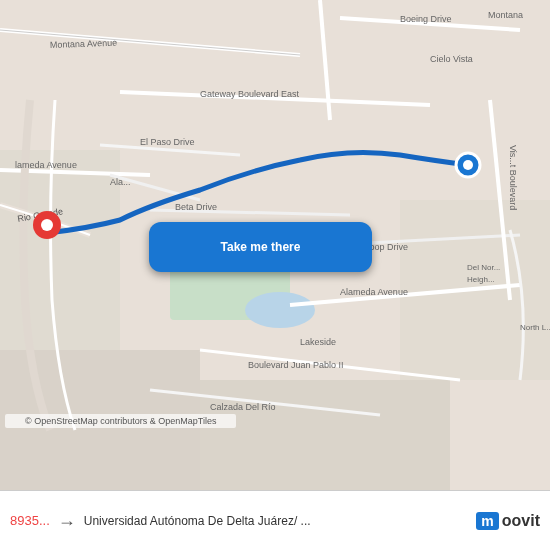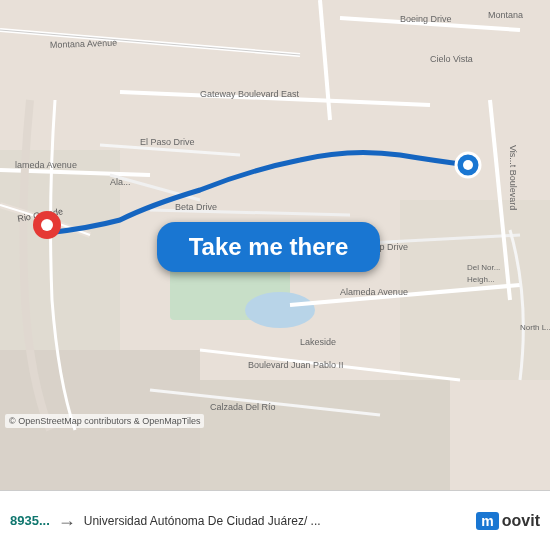--- a/index.html
+++ b/index.html
@@ -21,28 +21,28 @@
       position: absolute;
       top: 0; left: 0;
       width: 100%;
       height: 100%;
     }
 
     
     #take-me-there-btn {
       position: absolute;
       top: 222px;
-      left: 157px;
+      left: 149px;
       width: 223px;
       height: 50px;
       background: #1976D2;
       color: white;
       border: none;
-      border-radius: 18px;
-      font-size: 24px;
+      border-radius: 12px;
+      font-size: 12px;
       font-weight: bold;
       cursor: pointer;
       display: flex;
       align-items: center;
       justify-content: center;
       box-shadow: 0 3px 8px rgba(0,0,0,0.4);
       z-index: 20;
     }
 
     
@@ -80,22 +80,22 @@
       border-top: 1px solid #ccc;
       display: flex;
       align-items: center;
       padding: 0 10px;
       gap: 8px;
       z-index: 30;
     }
 
     #bottom-bar .from-text {
       font-size: 13px;
-      color: #0f766e;
-      font-weight: bold;
+      color: #ef4444;
+      font-weight: normal;
       white-space: nowrap;
       overflow: hidden;
       text-overflow: ellipsis;
       max-width: 120px;
     }
 
     #bottom-bar .arrow-icon {
       font-size: 18px;
       color: #555;
       flex-shrink: 0;
@@ -132,21 +132,21 @@
     }
 
     
     #osm-attr {
       position: absolute;
       bottom: 62px;
       left: 5px;
       font-size: 9px;
       color: #555;
       background: rgba(255,255,255,0.7);
-      padding: 2px 4px;
+      padding: 2px 20px;
       border-radius: 2px;
       z-index: 25;
     }
   </style>
 </head>
 <body>
 
 <div id="app">
 
   <div id="map-container">
@@ -250,20 +250,20 @@
 
     <div id="osm-attr">
       <span>© OpenStreetMap contributors &amp; OpenMapTiles</span>
     </div>
 
   </div>
 
   <div id="bottom-bar">
     <span class="from-text">8935...</span>
     <span class="arrow-icon">→</span>
-    <span class="to-text">Universidad Autónoma De Ciudad Juárez/ ...</span>
+    <span class="to-text">Universidad Autónoma De Delta Juárez/ ...</span>
     <div class="logo">
       <span class="logo-m">m</span>
       <span class="logo-oovit">oovit</span>
     </div>
   </div>
 
 </div>
 
 </body></html>

